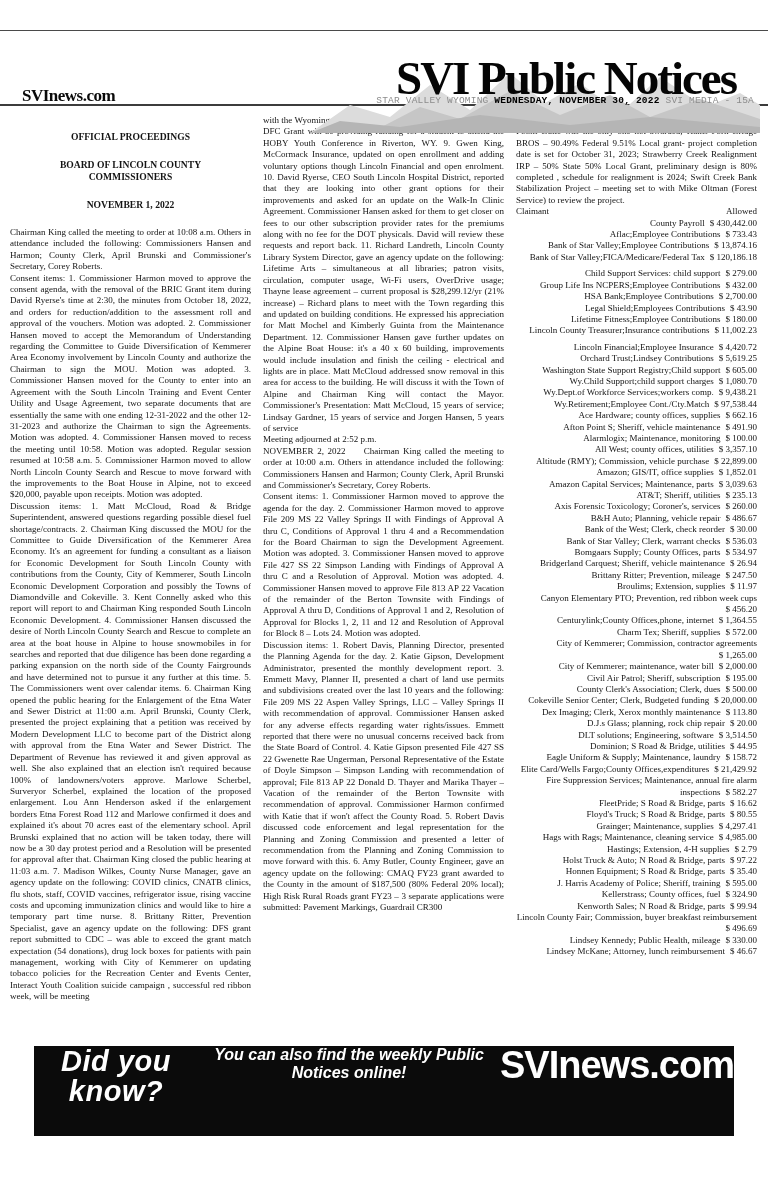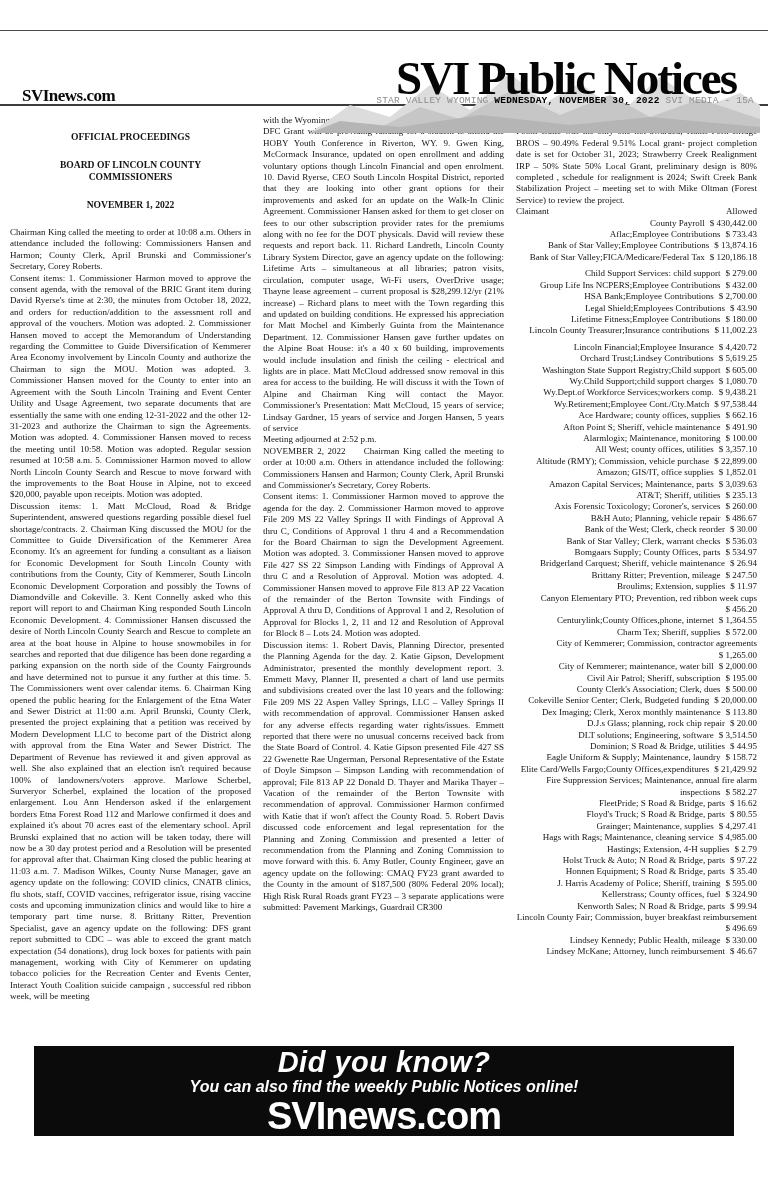--- a/index.html
+++ b/index.html
@@ -27,21 +27,21 @@
 
   .ledger{text-align:left;}
   .lrow{overflow:hidden;text-align:right;}
   .lrow .amt{float:right;white-space:nowrap;padding-left:5px;}
   .lrow.gap-after{margin-bottom:5px;}
   .lhead{overflow:hidden;}
   .lhead .amt{float:right;}
 
   .banner{position:absolute;left:34px;right:34px;top:1046px;height:90px;background:#0b0b0b;
         color:#ffffff;text-align:center;font-family:"Liberation Sans", sans-serif;
-        display:flex;flex-direction:column;justify-content:center;gap:1px;}
+        display:flex;flex-direction:row;justify-content:center;gap:1px;}
   .banner-line1{font-size:29px;font-weight:bold;font-style:italic;line-height:30px;letter-spacing:0.5px;}
   .banner-line2{font-size:16px;font-weight:bold;line-height:18px;font-style:italic;}
   .banner-line3{font-size:38px;font-weight:bold;line-height:38px;letter-spacing:-1px;}
 </style>
 </head>
 <body>
 
 <div class="page">
 
   <div class="top-rule"></div>

